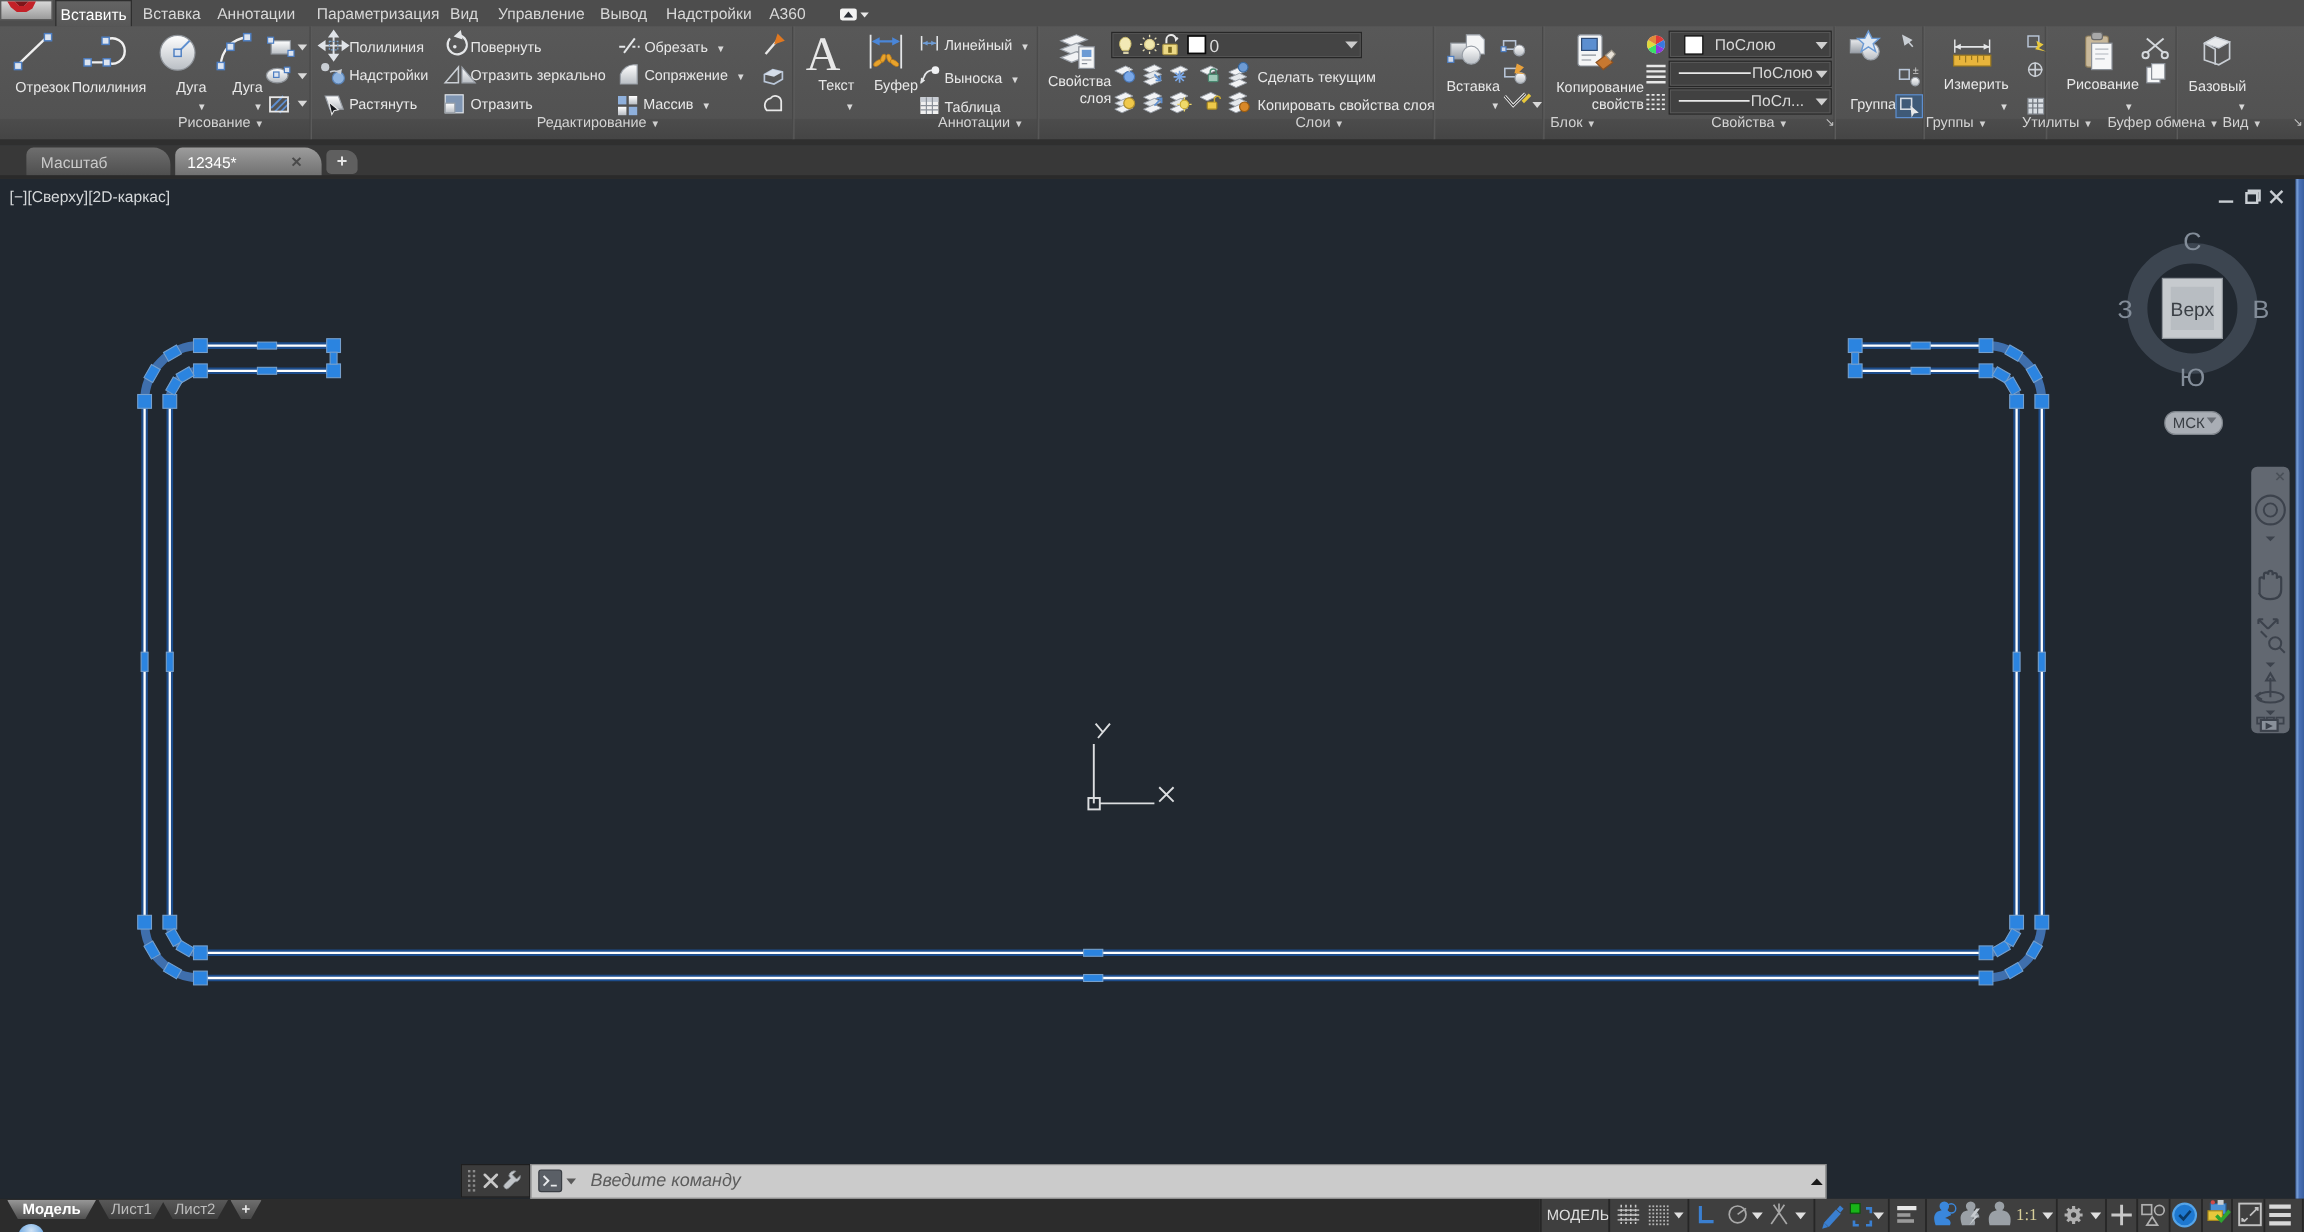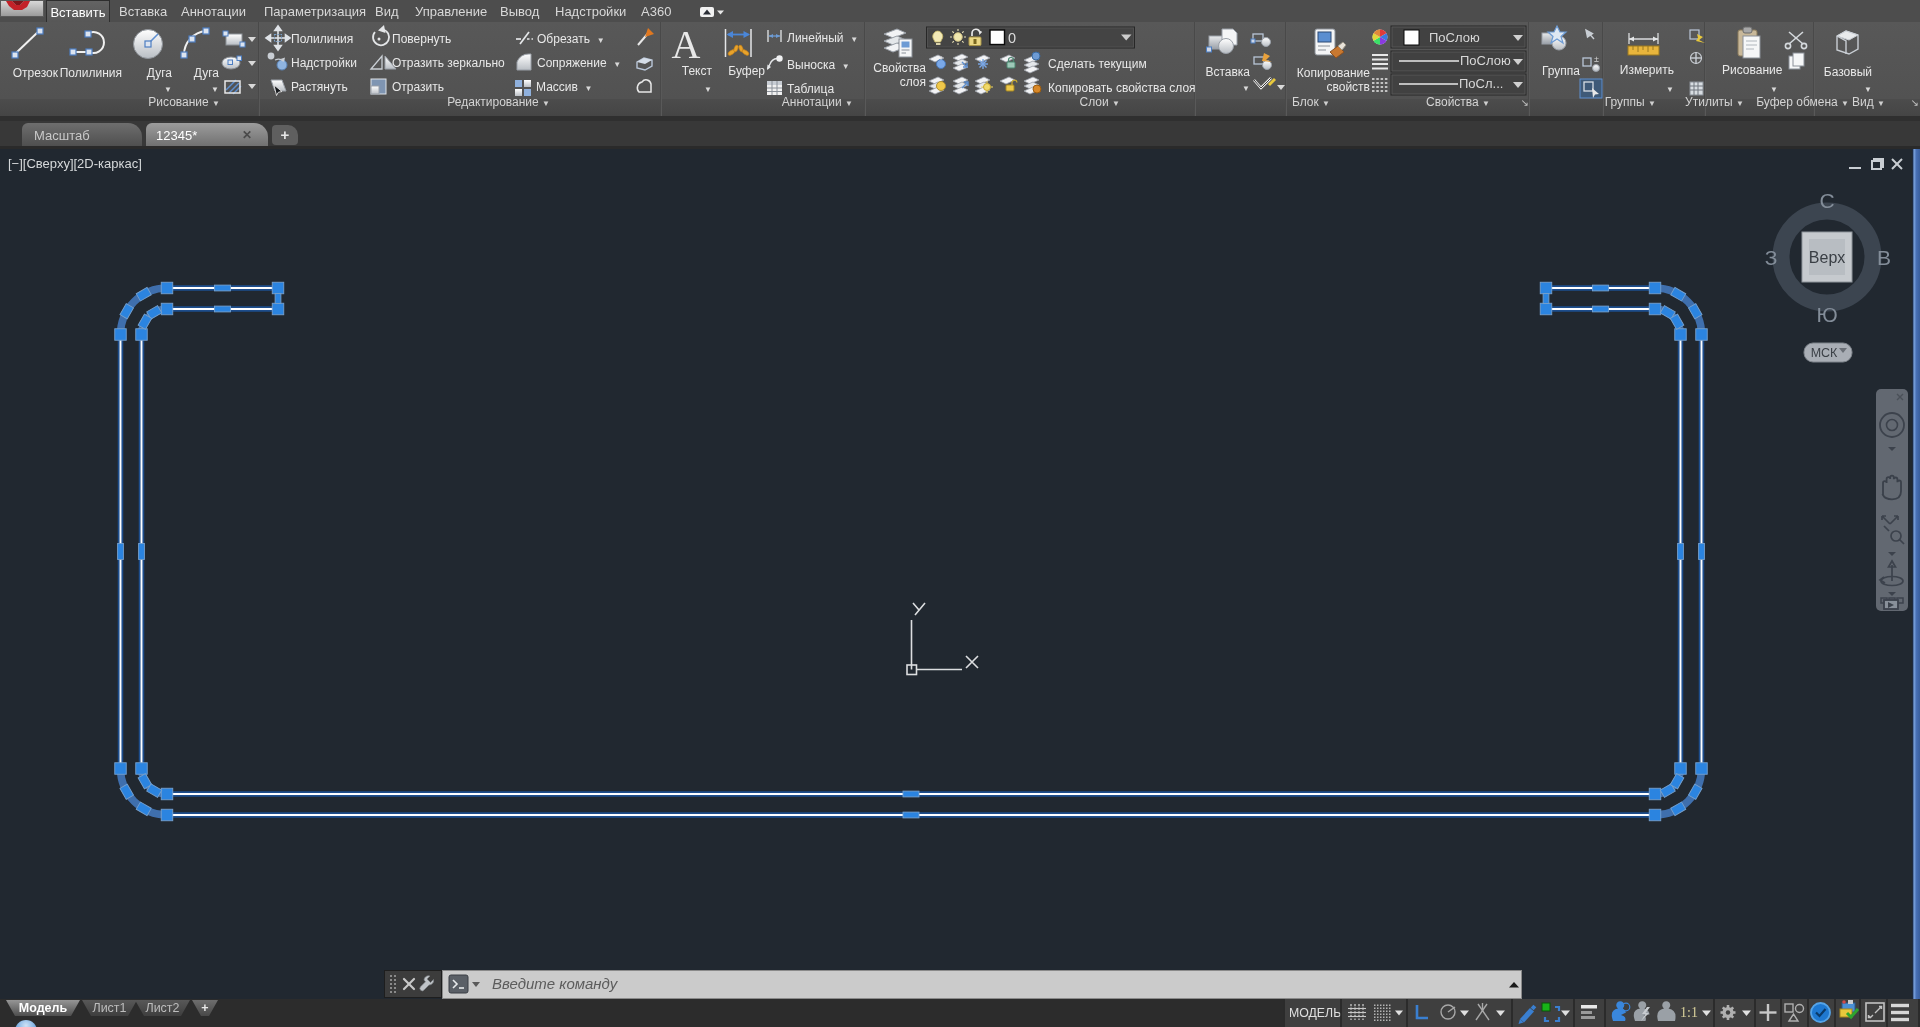--- a/index.html
+++ b/index.html
@@ -270,21 +270,21 @@
 
     <div class="biglabel" style="left:868px;top:61px;width:58px">Свойства<br>слоя</div>
     <div class="rowlabel" style="left:1048px;top:57px">Сделать текущим</div>
     <div class="rowlabel" style="left:1048px;top:81px">Копировать свойства слоя</div>
 
     <div class="biglabel" style="left:1198px;top:65px;width:52px">Вставка</div>
     <div class="biglabel" style="left:1198px;top:80px;width:52px"><span class="dn">▼</span></div>
 
     <div class="biglabel" style="left:1290px;top:66px;width:80px">Копирование<br>свойств</div>
 
-    <div class="biglabel" style="left:1528px;top:64px;width:52px">Группа</div>
+    <div class="biglabel" style="left:1528px;top:80px;width:52px">Группа</div>
 
     <div class="biglabel" style="left:1616px;top:63px;width:58px">Измерить</div>
     <div class="biglabel" style="left:1616px;top:81px;width:58px"><span class="dn">▼</span></div>
 
     <div class="biglabel" style="left:1722px;top:63px;width:56px">Рисование</div>
     <div class="biglabel" style="left:1722px;top:81px;width:56px"><span class="dn">▼</span></div>
 
     <div class="biglabel" style="left:1818px;top:65px;width:54px">Базовый</div>
     <div class="biglabel" style="left:1818px;top:81px;width:54px"><span class="dn">▼</span></div>
 

